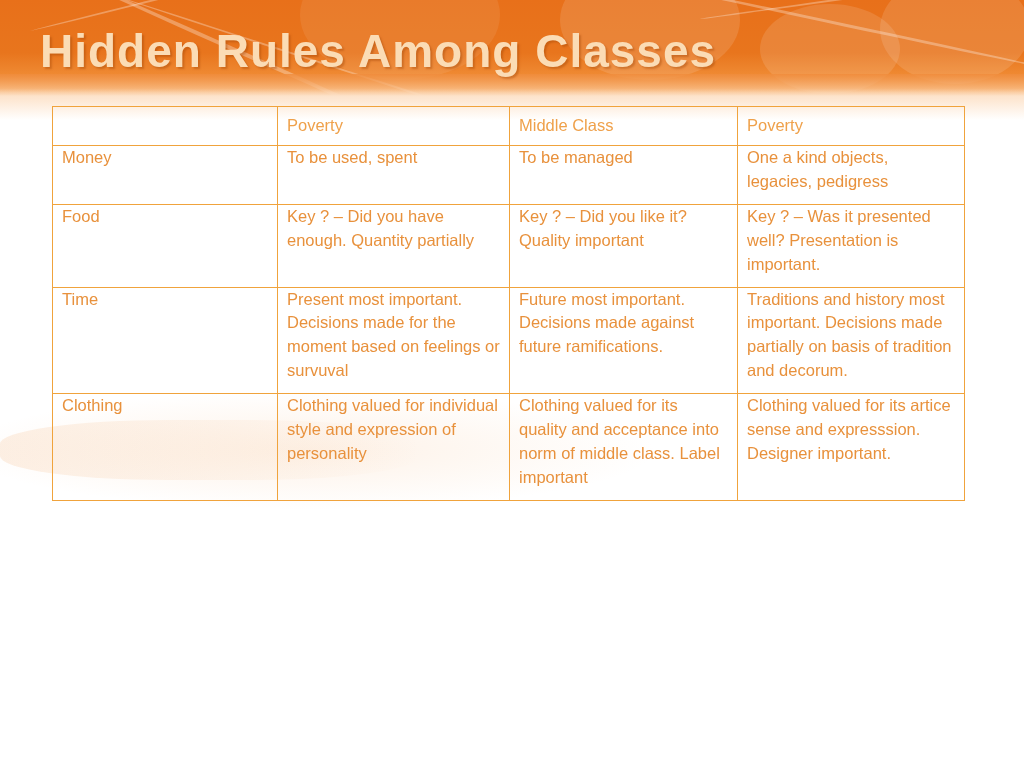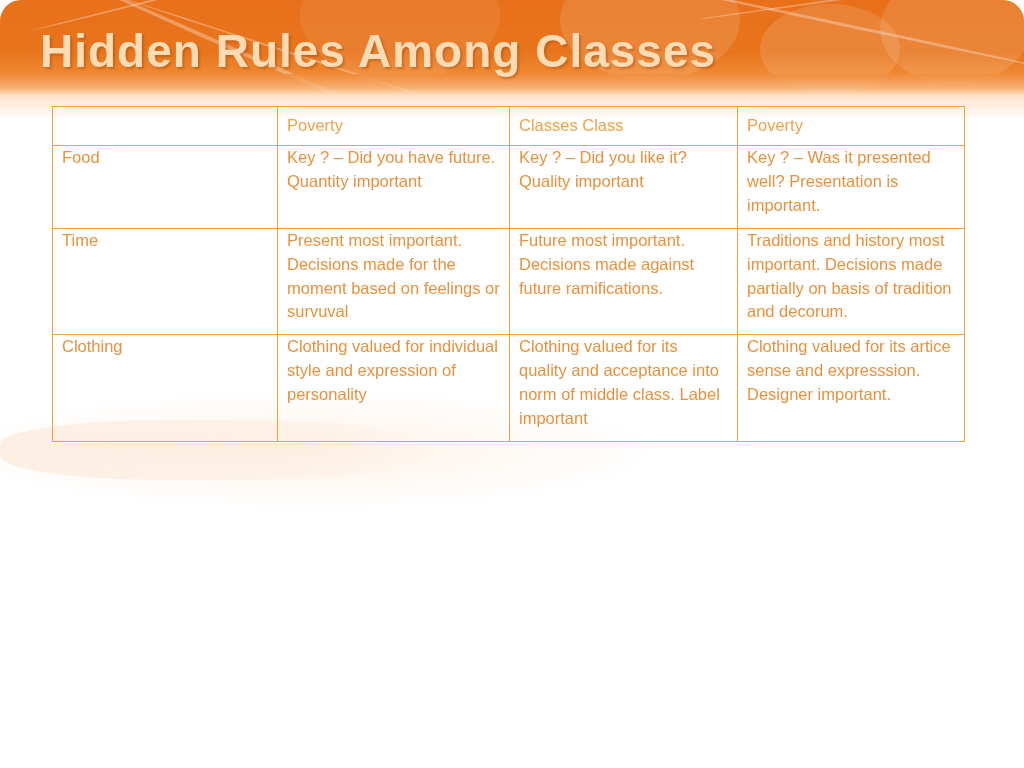--- a/index.html
+++ b/index.html
@@ -12,21 +12,20 @@
     background: #ffffff;
     font-family: "Liberation Sans", sans-serif;
     overflow: hidden;
   }
   .slide {
     position: relative;
     width: 1024px;
     height: 768px;
     background: #ffffff;
     overflow: hidden;
-    border-radius: 21px;
   }
   
   .header-band {
     position: absolute;
     left: 0; top: 0;
     width: 1024px;
     height: 96px;
     background: linear-gradient(180deg, #e8701a 0%, #e8751d 55%, #ef8a33 78%, #f7b374 92%, #ffffff 100%);
     overflow: hidden;
   }
@@ -150,28 +149,34 @@
       <colgroup>
         <col class="c0">
           <col class="c1">
           <col class="c2">
           <col class="c3">
       </colgroup>
       <thead>
         <tr>
           <td></td>
           <td>Poverty</td>
-          <td>Classes Class</td>
+          <td>Middle Class</td>
           <td>Poverty</td>
         </tr>
       </thead>
       <tbody>
         <tr>
+          <td class="rowlabel">Money</td>
+          <td>To be used, spent</td>
+          <td>To be managed</td>
+          <td>One a kind objects, legacies, pedigress</td>
+        </tr>
+        <tr>
           <td class="rowlabel">Food</td>
-          <td>Key ? – Did you have future.  Quantity important</td>
+          <td>Key ? – Did you have enough.  Quantity partially</td>
           <td>Key ? – Did you like it?  Quality important</td>
           <td>Key ? – Was it presented well?  Presentation is important.</td>
         </tr>
         <tr>
           <td class="rowlabel">Time</td>
           <td>Present most important.  Decisions made for the moment based on feelings or survuval</td>
           <td>Future most important.  Decisions made against future ramifications.</td>
           <td>Traditions and history most important.  Decisions made partially on basis of tradition and decorum.</td>
         </tr>
         <tr>

